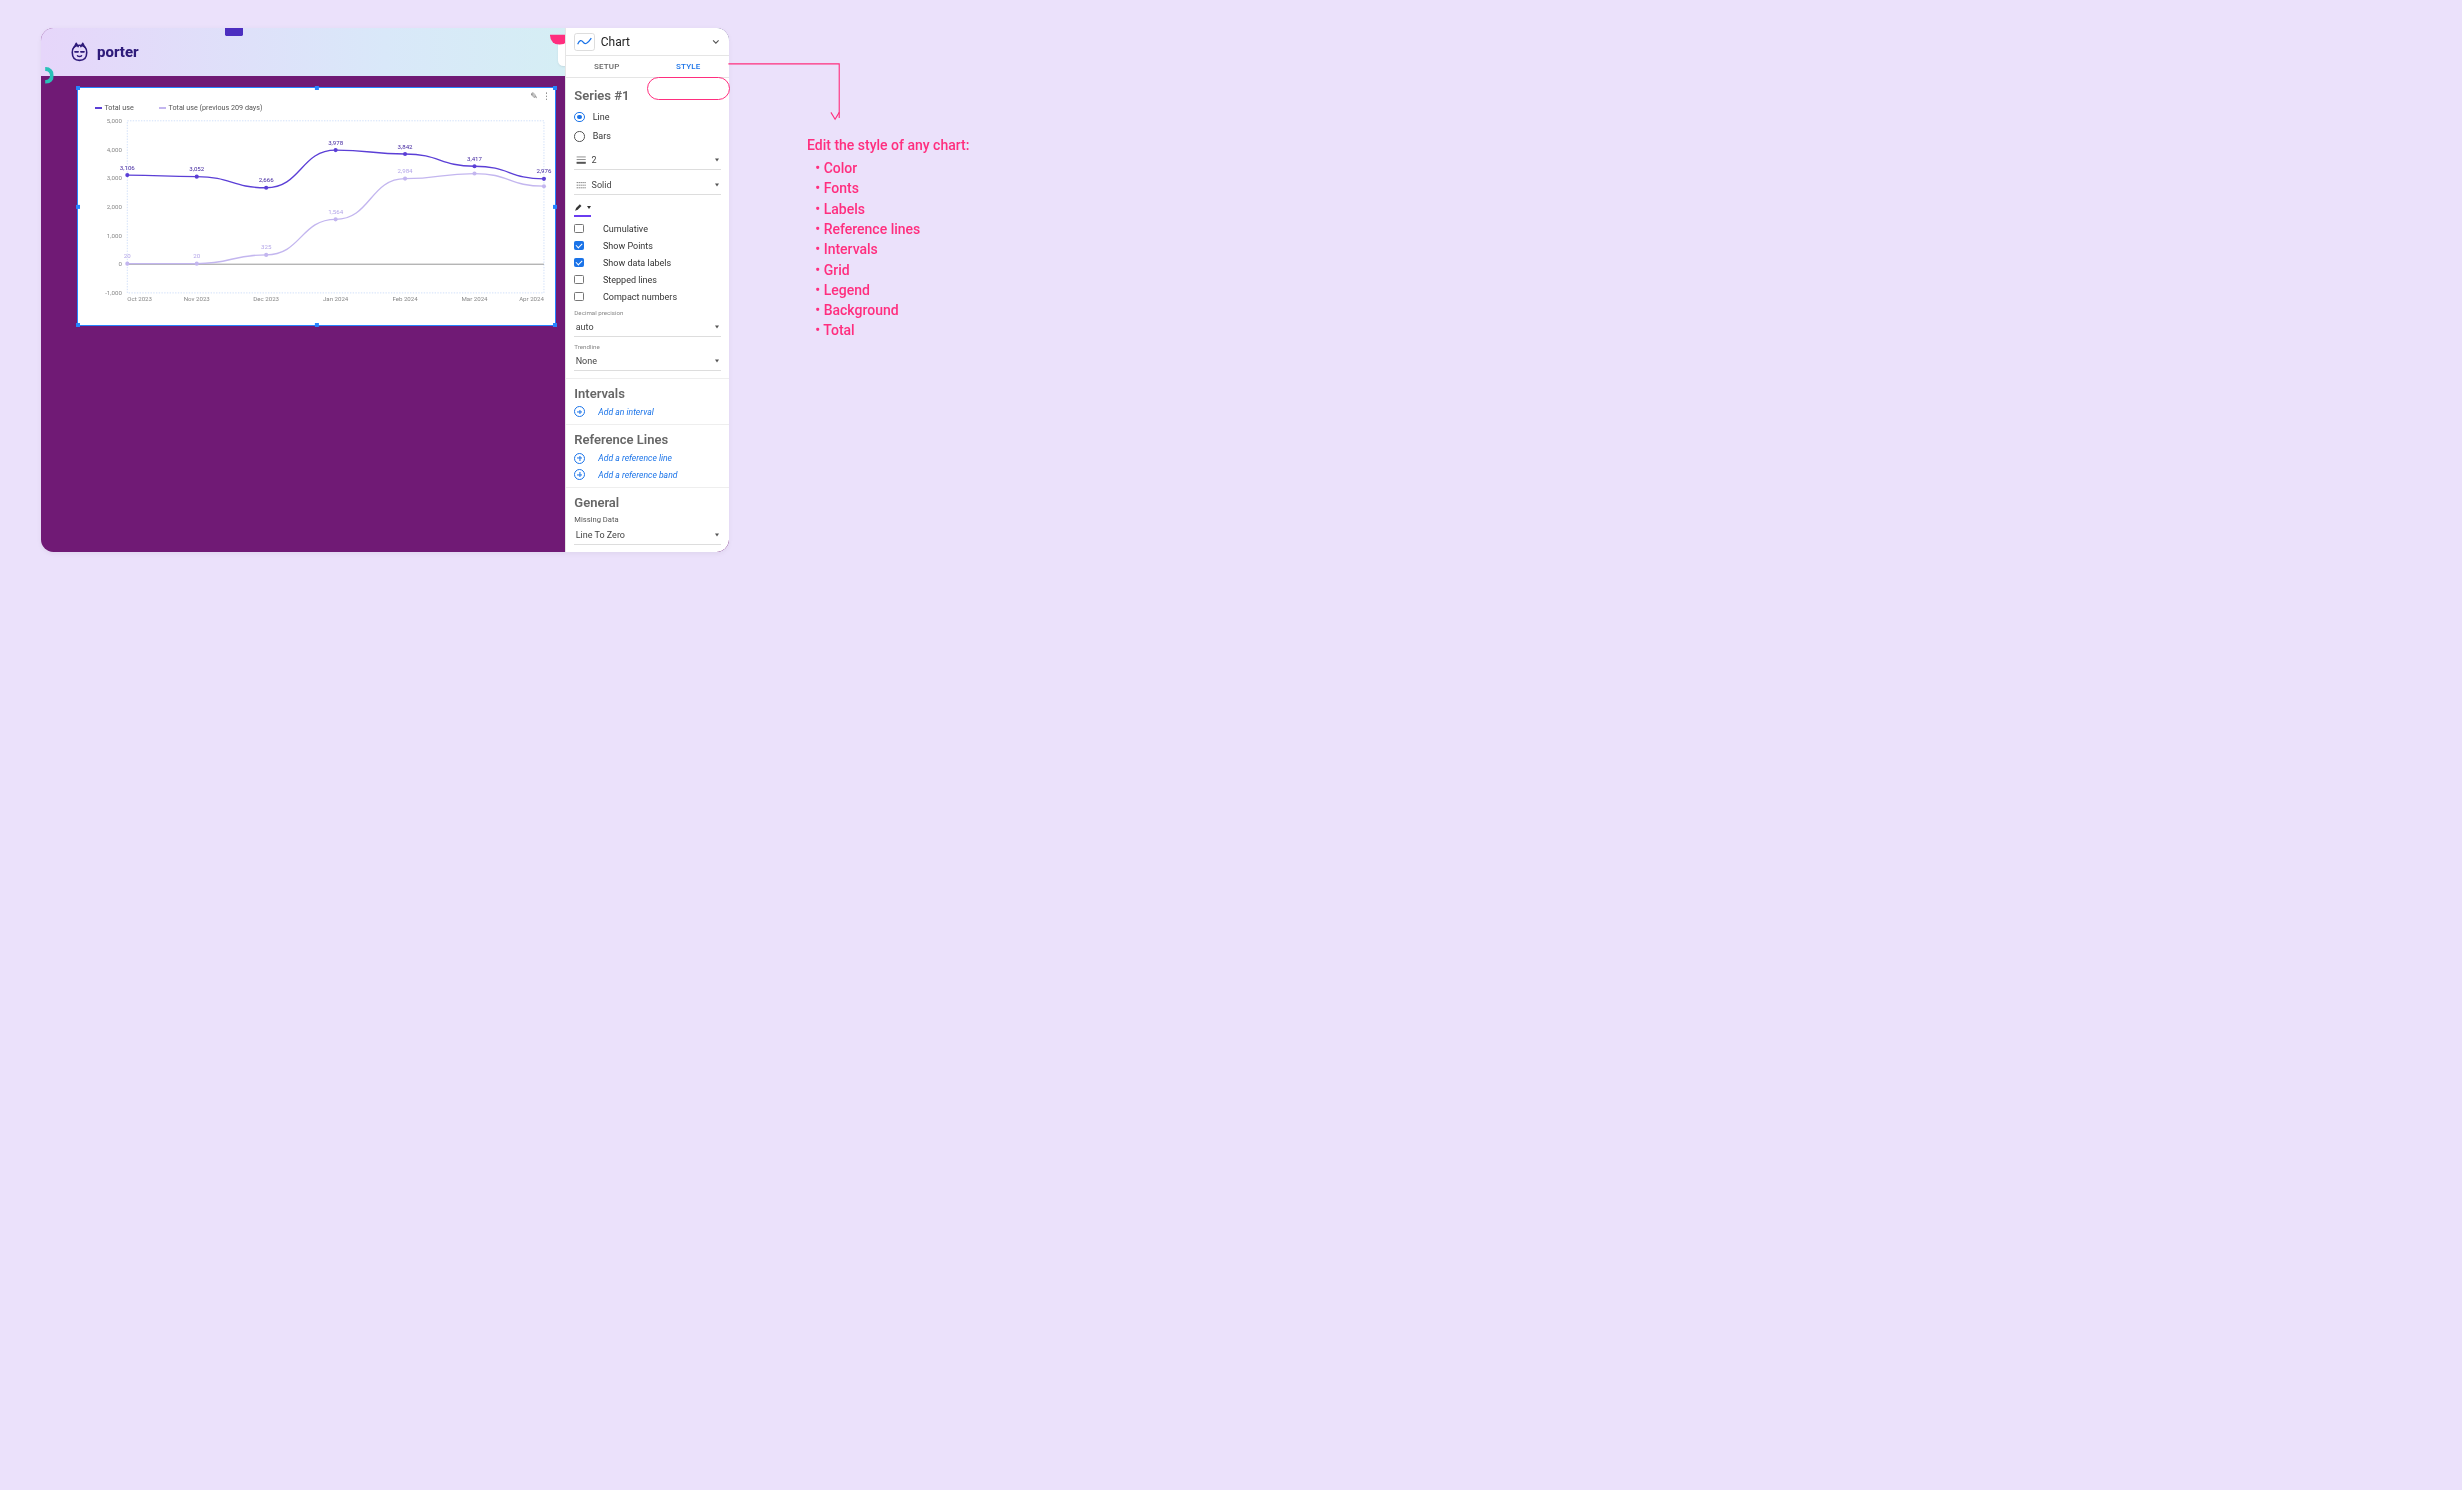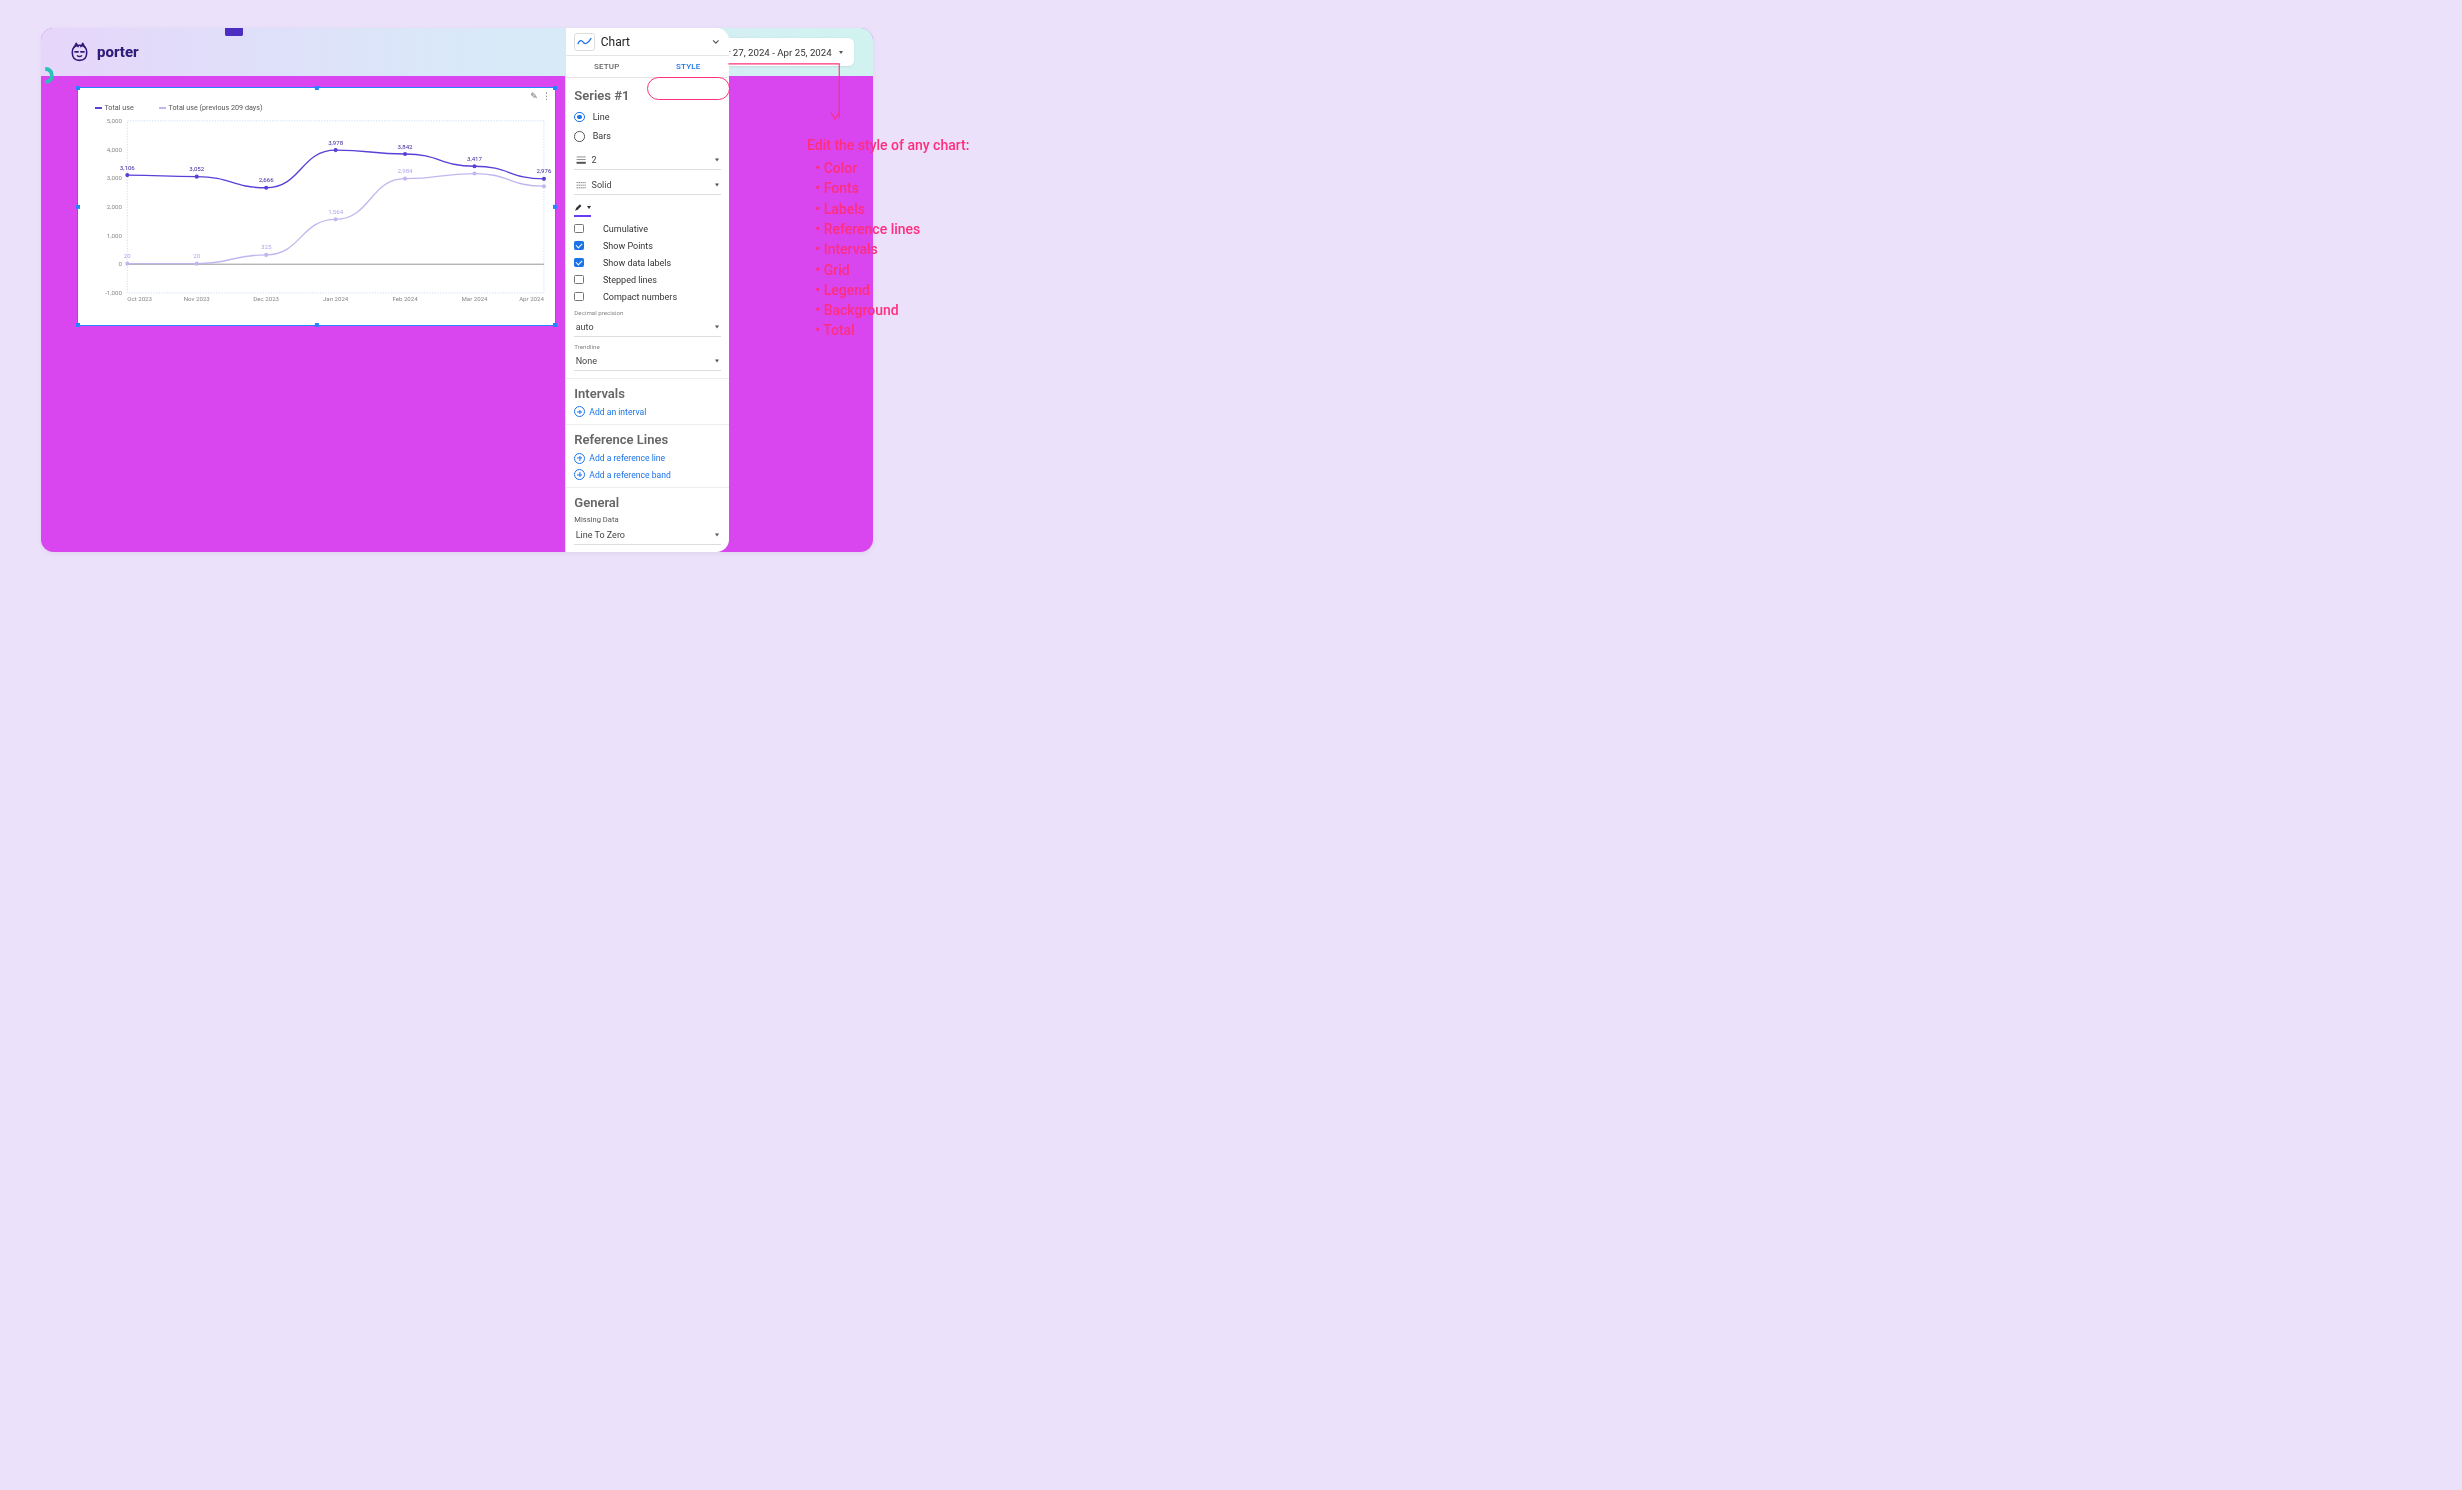--- a/index.html
+++ b/index.html
@@ -7,22 +7,22 @@
     font-family: -apple-system, BlinkMacSystemFont, "Segoe UI", Roboto, Arial, sans-serif;
     background: #ebe1fb;
     width: 971px;
     height: 604px;
     overflow: hidden;
     position: relative;
   }
   .app-frame {
     position: absolute;
     left: 41px; top: 28px;
-    width: 832px; height: 524px;
-    background: #d946ef;
+    width: 688px; height: 524px;
+    background: #701a75;
     border-radius: 12.4px;
     overflow: hidden;
     box-shadow: 0 1.4px 5.5px rgba(0,0,0,0.05);
   }
   .app-header {
     height: 48px;
     background: linear-gradient(90deg, #e6d6fa 0%, #d9e8f9 50%, #d1f3f0 100%);
     display: flex; align-items: center; justify-content: space-between;
     padding: 0 19.3px 0 28px;
     position: relative;
@@ -96,21 +96,21 @@
   .radio .dot{ width:4.8px;height:4.8px;border-radius:50%;background:#1a73e8;}
   .select-field { display:flex; align-items:center; gap:5.5px; border-bottom:0.7px solid #ddd; padding:4.1px 1.4px; margin:5.5px 0; color:#444; position:relative;}
   .select-field .sel-caret{ position:absolute; right:1.4px; top:50%; transform:translateY(-50%);}
   .icon16{width:10.4px;height:10.4px;display:inline-block;}
   .color-picker-row{ display:flex; align-items:center; gap:4.1px; margin:7px 0 4.1px; border-bottom:2.1px solid #6a3cf0; width:16.6px; padding-bottom:1.4px;}
   .checkbox-row{ display:flex; align-items:center; gap:19px; margin:7px 0;}
   .chk{ width:9.7px;height:9.7px;border:1px solid #777; border-radius:1.4px; display:inline-flex;align-items:center;justify-content:center;}
   .chk.on{ background:#1a73e8;border-color:#1a73e8;}
   .chk.on::after{content:"";width:4.8px;height:2.8px;border:1.4px solid #fff;border-top:none;border-right:none;transform:rotate(-45deg);margin-top:-1.4px;}
   .divider{ height:0.7px;background:#eee; margin:7px -8.3px; }
-  .add-link{ display:flex; align-items:center; gap:4px; color:#1a73e8; font-size:8.6px; margin:5.5px 0;}
+  .add-link{ display:flex; align-items:center; gap:13px; color:#1a73e8; font-size:8.6px; margin:5.5px 0;font-style:italic;}
   .plus-circle{ width:11px;height:11px;border:1.1px solid #1a73e8;border-radius:50%;position:relative;}
   .plus-circle::before,.plus-circle::after{content:"";position:absolute;background:#1a73e8;}
   .plus-circle::before{left:2.1px;right:2.1px;top:50%;height:1.1px;transform:translateY(-50%);}
   .plus-circle::after{top:2.1px;bottom:2.1px;left:50%;width:1.1px;transform:translateX(-50%);}
 
   .callout {
     position:absolute; left:767px; top:135px;
     color:#ff2e7e; font-size:14px; line-height:1.45; font-weight:500;
     width:179px;
     margin-left:40px;

